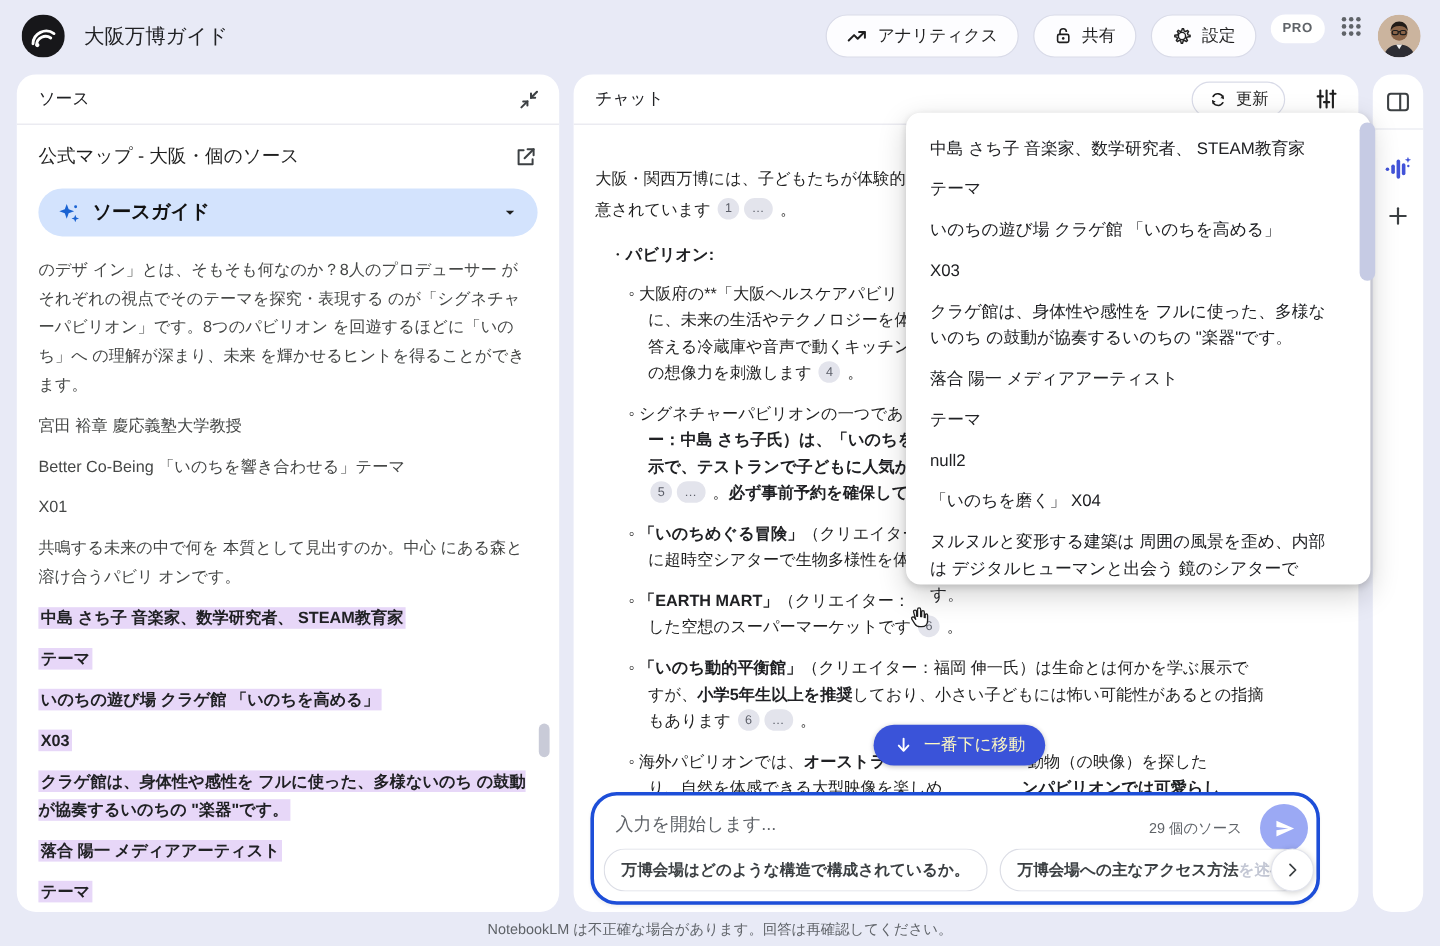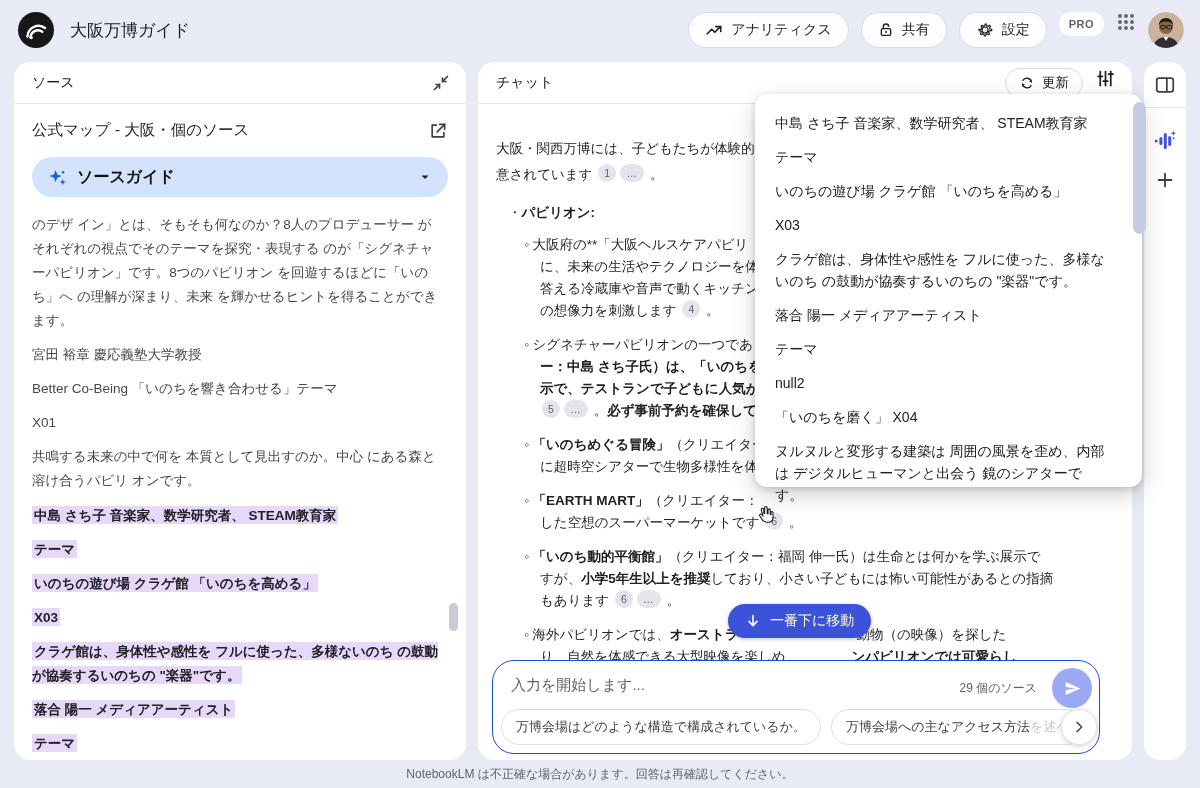--- a/index.html
+++ b/index.html
@@ -29,38 +29,38 @@
   .doc-row { display:flex; align-items:center; justify-content:space-between; margin:16px 18px 0; }
   .doc-title { font-size:15.5px; font-weight:500; color:#1f1f1f; }
   .guide-pill { margin:16px 18px 0; height:40px; border-radius:20px; background:#d3e3fd; display:flex; align-items:center; padding:0 16px; gap:10px; cursor:pointer; }
   .guide-pill .label { font-size:16px; font-weight:700; color:#111;text-align:right; }
   .guide-pill .caret { margin-left:auto; }
   .src-body { margin-top:16px; padding:0 26px 0 18px; font-size:13.5px; line-height:24px; color:#454746; }
   .src-body p { margin:0 0 10px; }
   .hl { font-weight:700; background:#e7d7f8; color:#202124; padding:1.5px 2px; }
 
   
-  .chat-head-right { display:flex; align-items:flex-start; gap:12px; }
+  .chat-head-right { display:flex; align-items:center; gap:24px; }
   .refresh-pill { display:flex; align-items:center; gap:7px; height:30px; padding:0 13px; border-radius:16px; border:1px solid #d9dbe8; background:#fff; font-size:13.5px; color:#1f1f1f; cursor:pointer; }
   .chat-body { position:absolute; top:56px; left:0; right:0; bottom:0; padding:14px 0 0 18px; font-size:13.5px; color:#1f1f1f; }
   .chat-line { line-height:22px; white-space:nowrap; }
   .chat-line.p { line-height:26px; }
   .chat-line .b { font-weight:700; color:#202124; }
   .chat-line .gap { display:inline-block; }
   .cite { display:inline-flex; align-items:center; justify-content:center; min-width:18px; height:18px; padding:0 4px; border-radius:10px; background:#e3e4ec; color:#5b5e68; font-size:10.5px; vertical-align:2px; margin:0 2px; cursor:pointer; }
   .cite.wide { min-width:24px; letter-spacing:1px; }
 
   .scroll-bottom { position:absolute; left:250px; top:542px; height:34px; display:flex; align-items:center; gap:9px; padding:0 17px; border:none; border-radius:17px; background:#3a53d9; color:#fef9c3; font-size:14px; font-weight:500; cursor:pointer; z-index:4; box-shadow:0 1px 4px rgba(0,0,0,.25); }
 
-  .input-card { position:absolute; left:14px; top:598px; width:608px; height:94px; background:#fff; border:1px solid #1d4ed8; border-radius:22px; z-index:5; box-shadow:0 1px 3px rgba(0,0,0,.05); }
+  .input-card { position:absolute; left:14px; top:598px; width:608px; height:94px; background:#fff; border:3px solid #1d4ed8; border-radius:22px; z-index:5; box-shadow:0 1px 3px rgba(0,0,0,.05); }
   .input-placeholder { position:absolute; left:18px; top:15px; font-size:15px; color:#5f6368; }
   .sources-count { position:absolute; right:62px; top:19px; font-size:12px; color:#5f6368; }
   .send-btn { position:absolute; right:7px; top:7px; width:40px; height:40px; border-radius:50%; border:none; background:#9ba9f4; display:flex; align-items:center; justify-content:center; cursor:pointer; }
   .chips-row { position:absolute; left:8px; right:8px; bottom:8px; height:36px; display:flex; gap:10px; overflow:hidden; }
-  .chip { height:36px; border-radius:18px; border:1px solid #dcdee6; background:#fff; padding:0 14px; font-size:13px; color:#3c4043; white-space:nowrap; display:flex; align-items:center; cursor:pointer; font-family:inherit; }
+  .chip { height:36px; border-radius:18px; border:1px solid #dcdee6; background:#fff; padding:0 14px; font-size:13px; color:#3c4043; white-space:nowrap; display:flex; align-items:center; cursor:pointer; font-family:inherit;font-weight:bold; }
   .chip .fade { color:#c3c7d4; }
   .next-btn { position:absolute; right:2px; bottom:8px; width:36px; height:36px; border-radius:50%; border:1px solid #e2e4ec; background:#fff; display:flex; align-items:center; justify-content:center; cursor:pointer; box-shadow:0 1px 5px rgba(0,0,0,.18); z-index:6; }
 
   
   .right-card { display:flex; flex-direction:column; align-items:center; padding-top:11px; }
   .rail-divider { width:100%; height:1px; background:#e8e9f0; margin-top:10px; }
   .rail-icon { width:24px; height:24px; margin-top:0; cursor:pointer; }
   .rail-icon + .rail-icon { margin-top:16px; }
 
   

